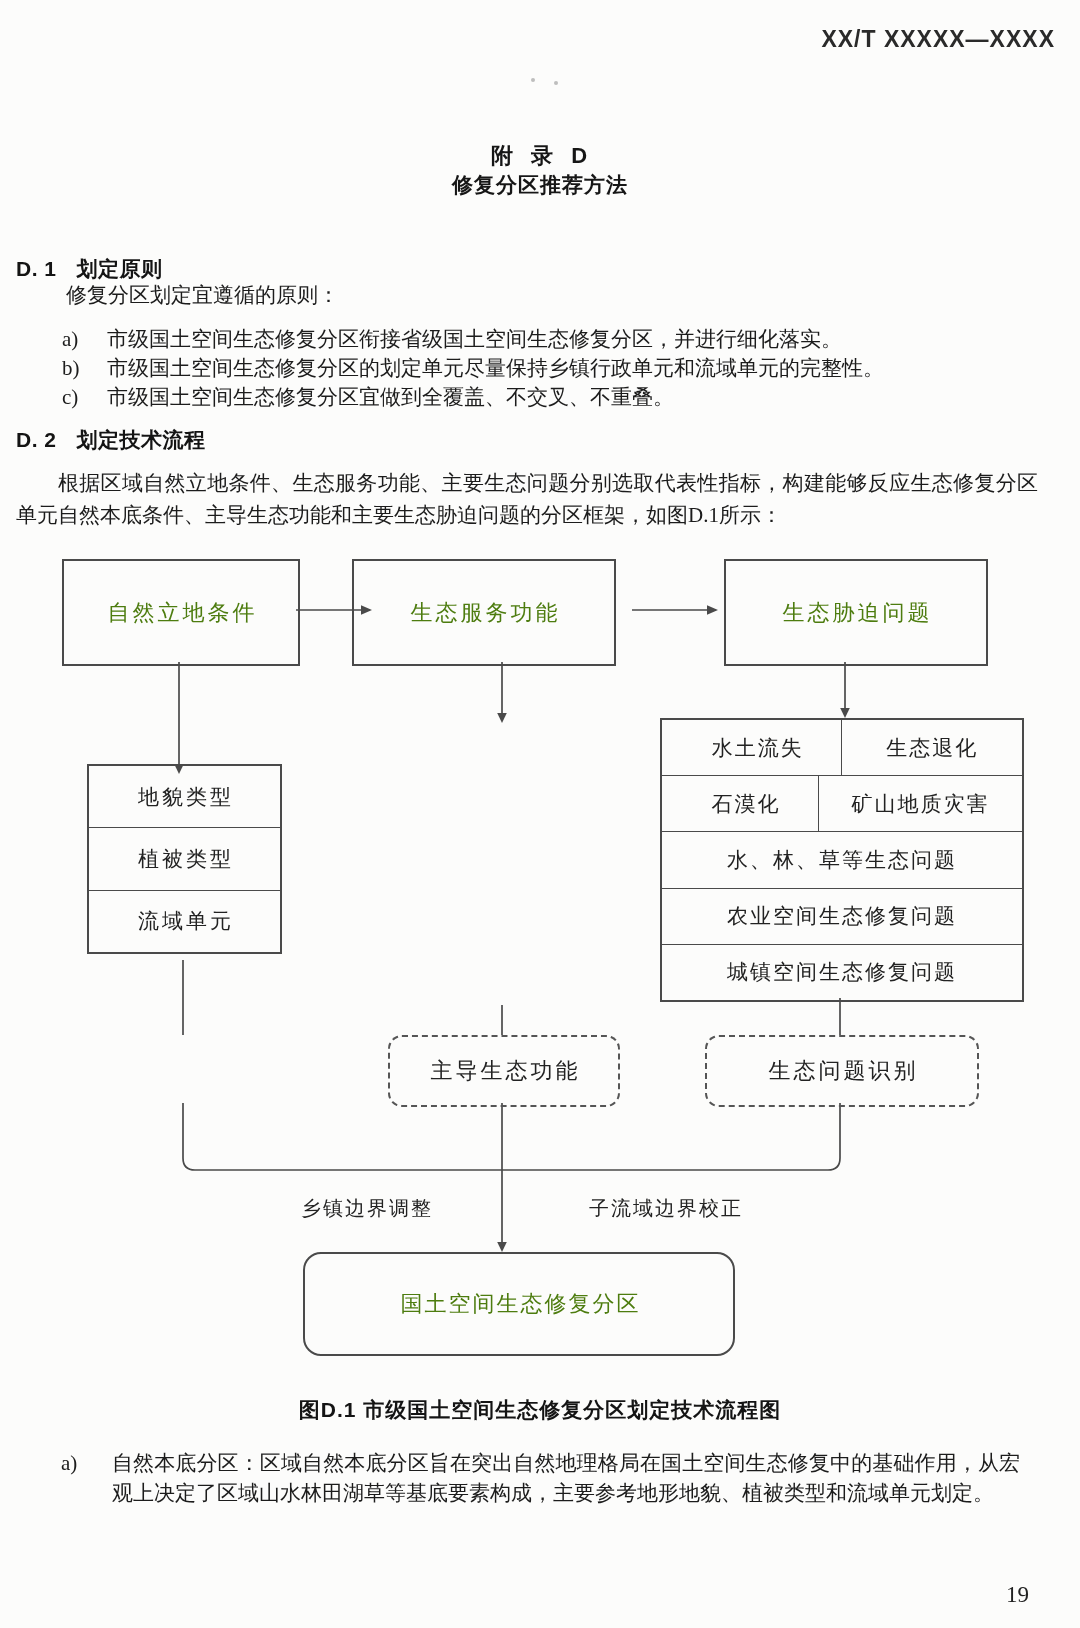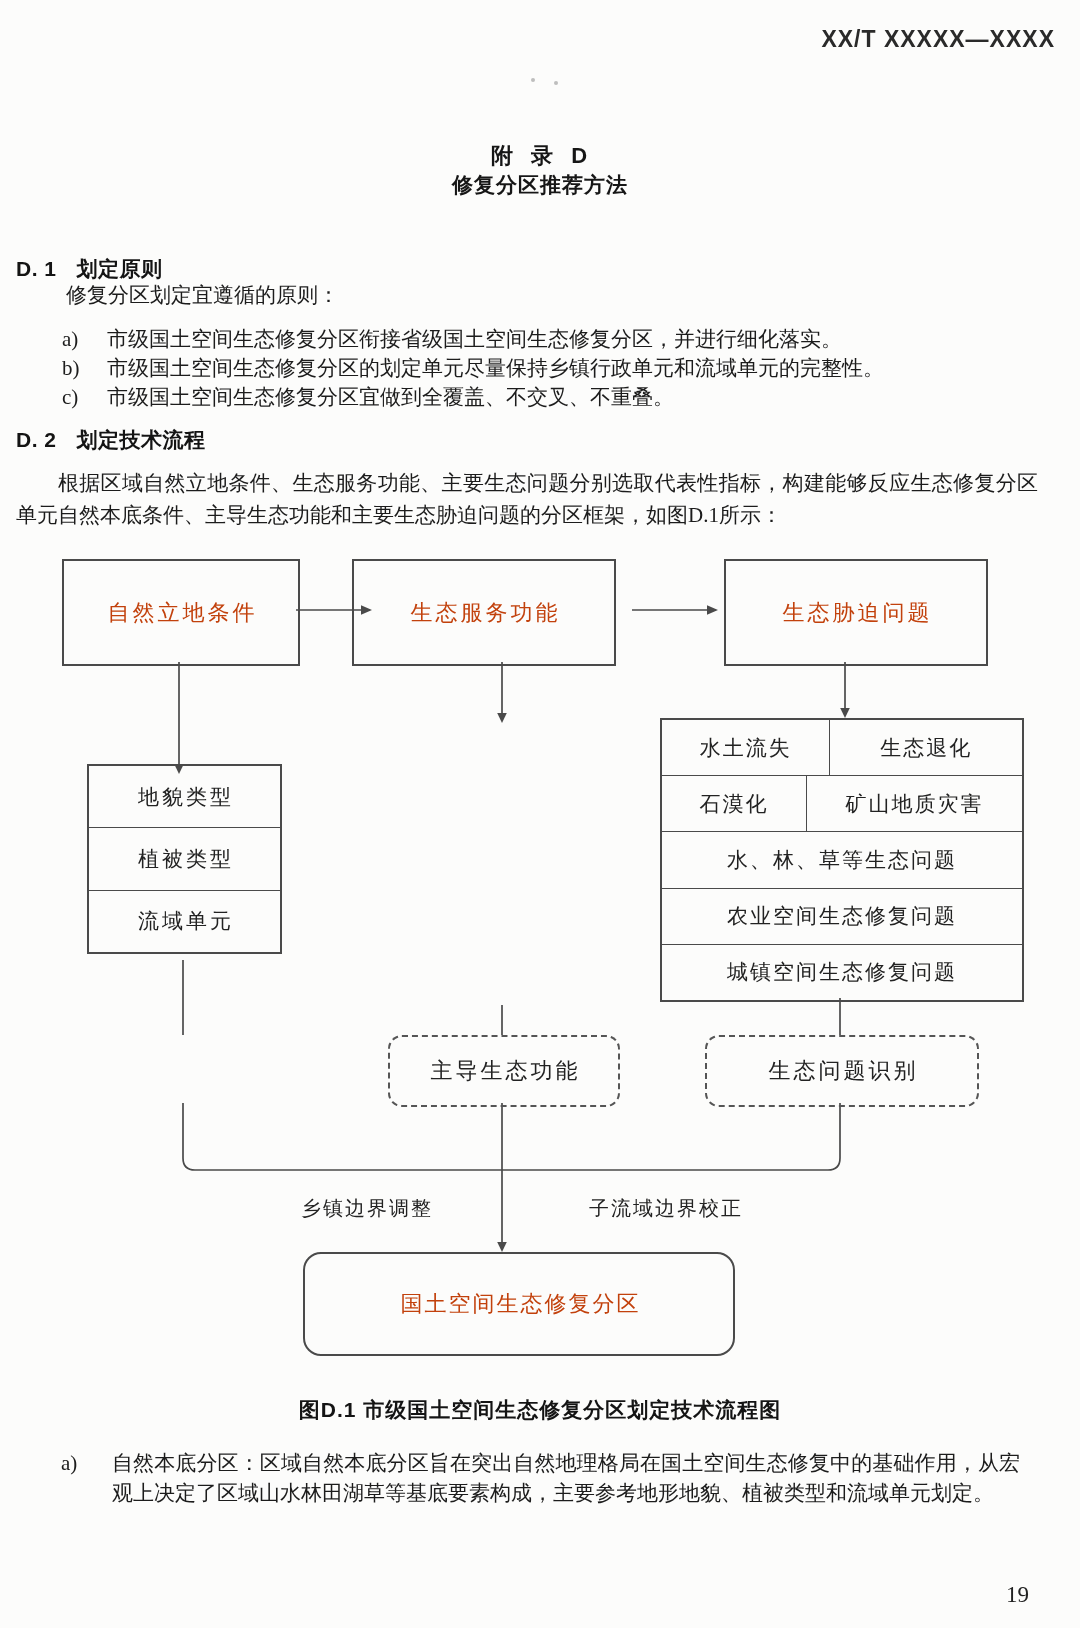--- a/index.html
+++ b/index.html
@@ -40,36 +40,36 @@
     text-align:justify;
   }
   .list-item{position:absolute;left:62px;font-size:21px;white-space:nowrap;}
   .list-item .li-label{display:inline-block;width:45px;}
   
   .flowchart{position:absolute;left:0;top:540px;width:1080px;height:832px;}
   .flowchart svg{position:absolute;left:0;top:0;}
   .fc-box{
     position:absolute;border:2px solid #4a4a4a;background:transparent;
     display:flex;align-items:center;justify-content:center;
-    font-size:22px;letter-spacing:3px;color:#c2410c;text-indent:3px;
+    font-size:22px;letter-spacing:3px;color:#4d7c0f;text-indent:3px;
   }
   .fc-stack{position:absolute;border:2px solid #4a4a4a;display:flex;flex-direction:column;}
   .fc-cell{
     flex:1;display:flex;align-items:center;justify-content:center;
     font-size:21px;letter-spacing:3px;color:#222;text-indent:3px;
     border-top:1.6px solid #4a4a4a;
   }
   .fc-cell:first-child{border-top:none;}
   .fc-row{display:flex;border-top:1.6px solid #4a4a4a;height:56px;}
   .fc-row:first-child{border-top:none;}
   .fc-rowcell{
     display:flex;align-items:center;justify-content:center;
     font-size:21px;letter-spacing:2px;color:#222;
   }
-  .split-l{border-right:1.6px solid #4a4a4a;}
+  .split-l{border-right:1.6px solid #4a4a4a;margin-left:12px;}
   .fc-dashed{
     position:absolute;top:495px;height:68px;
     border:2px dashed #555;border-radius:14px;
     display:flex;align-items:center;justify-content:center;
     font-size:22px;letter-spacing:3px;color:#222;text-indent:3px;
   }
   .fc-merge-label{
     position:absolute;top:655px;transform:translateX(-50%);
     font-size:20px;letter-spacing:2px;color:#222;white-space:nowrap;
   }

